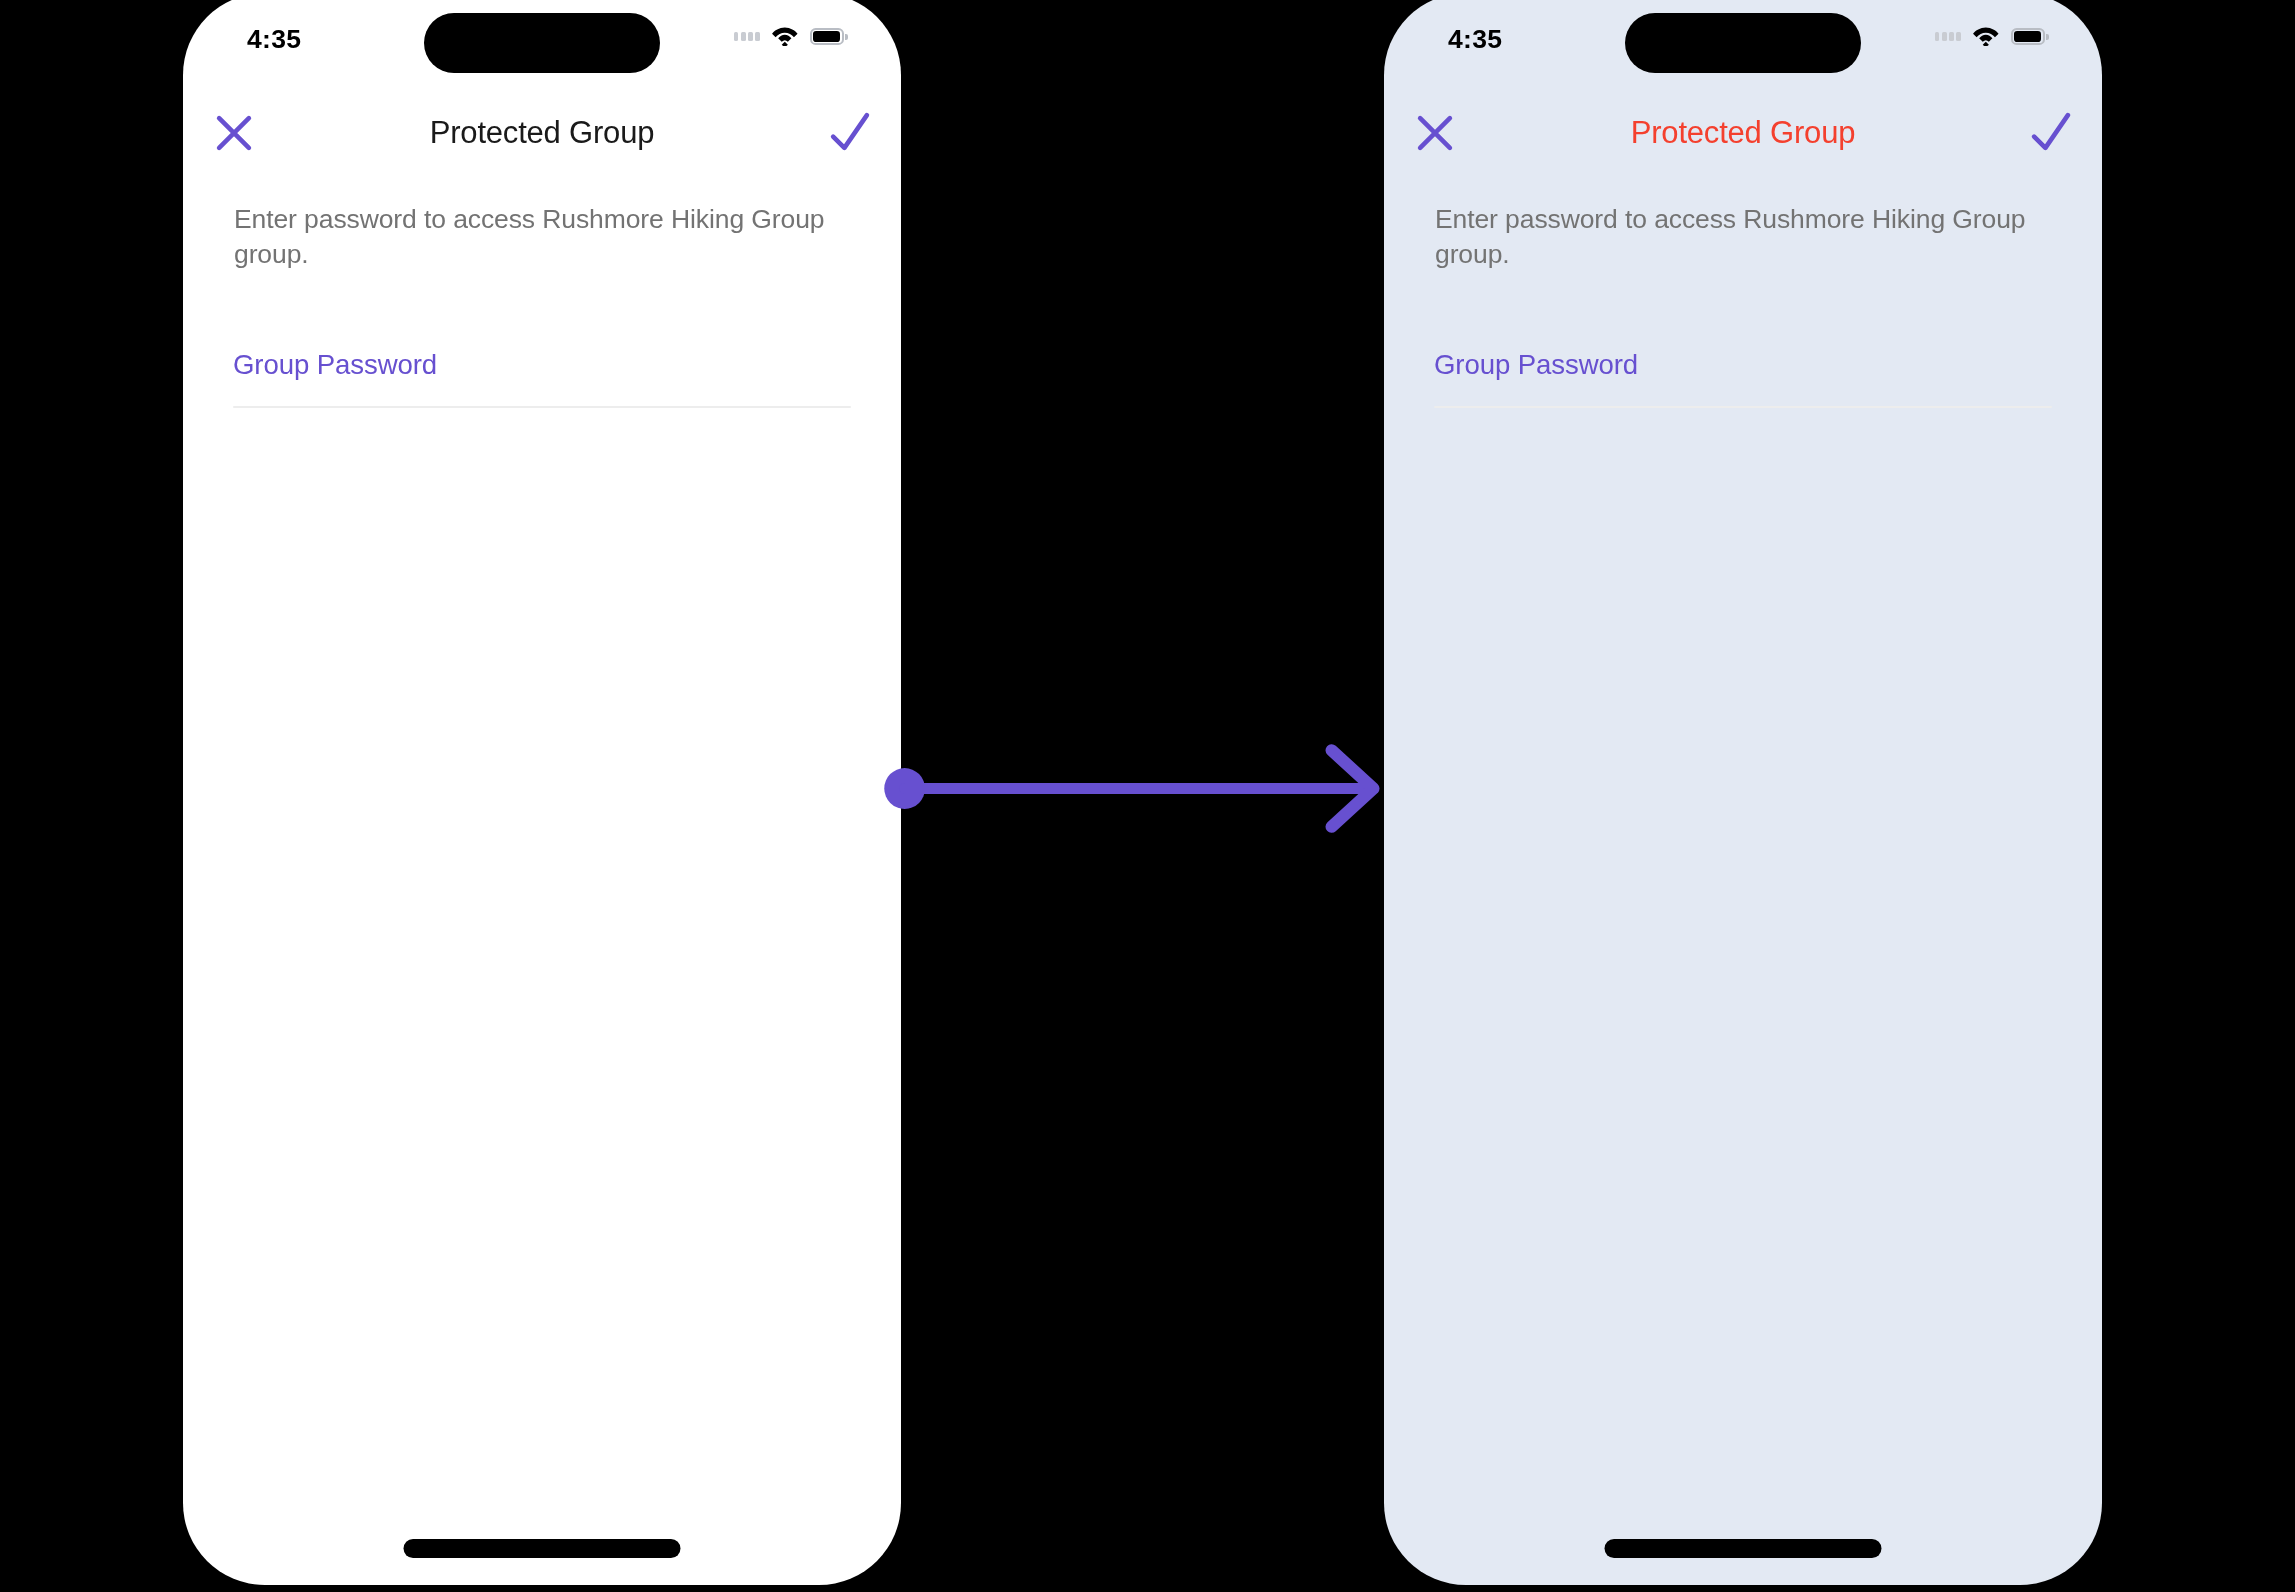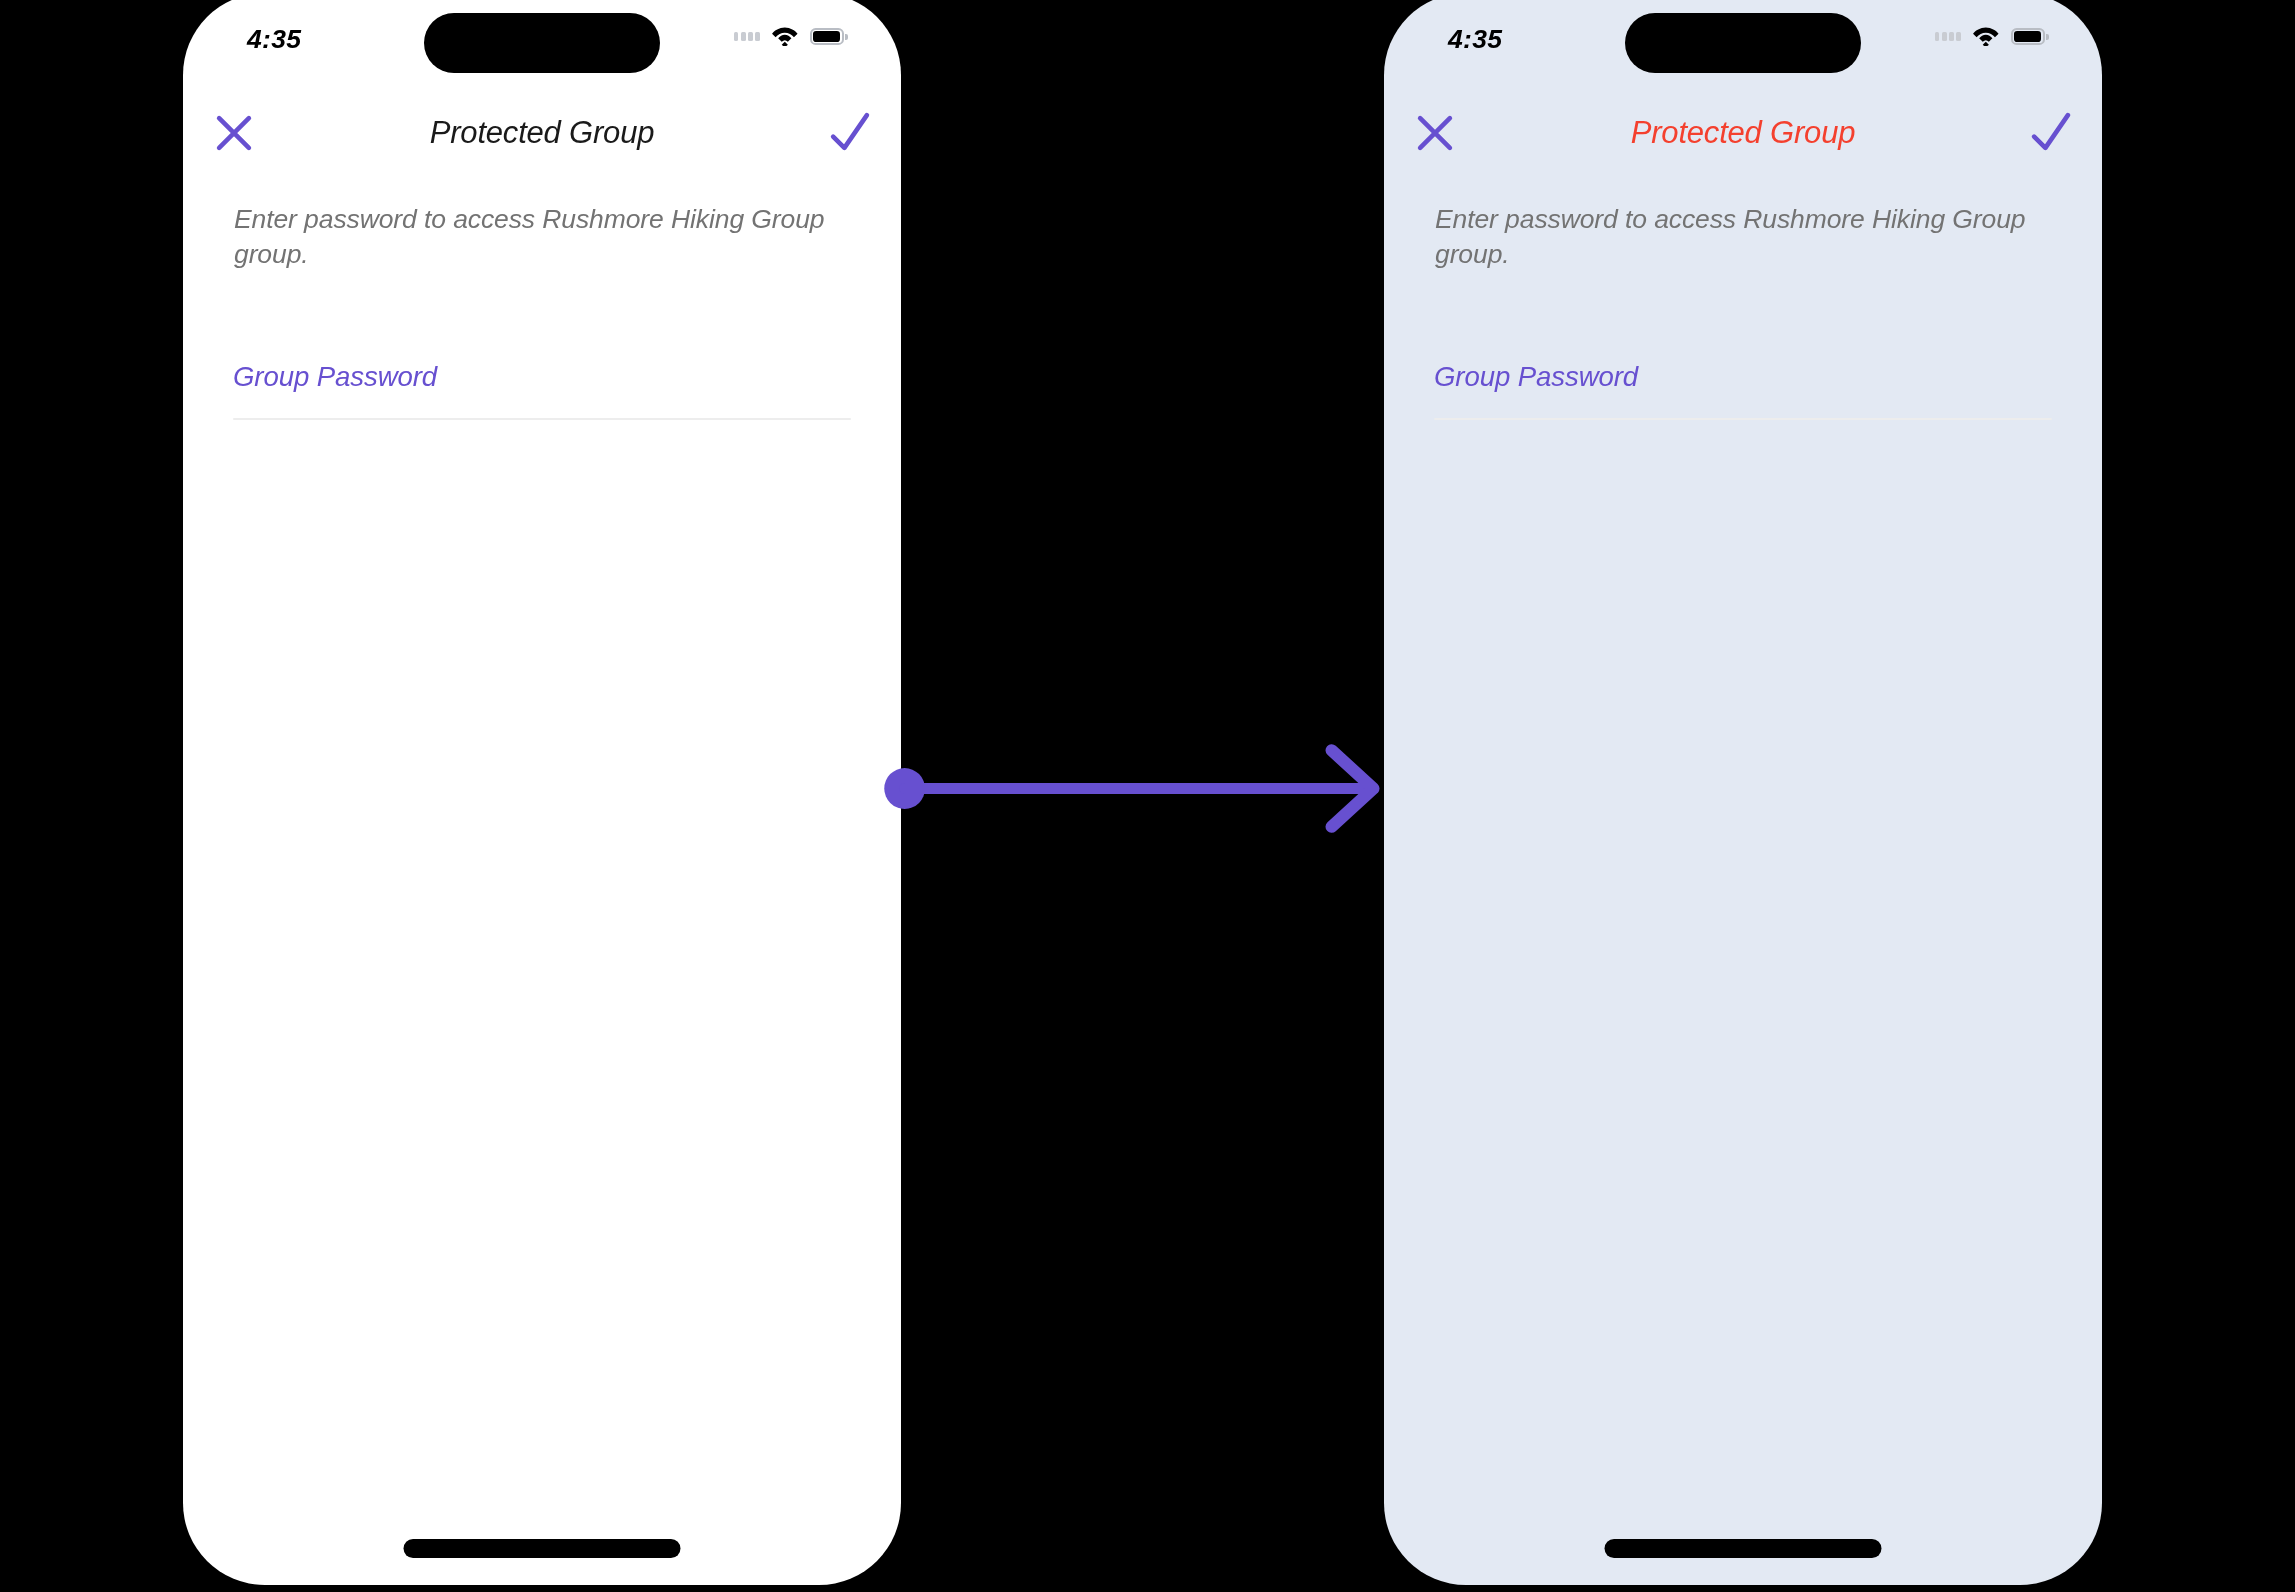--- a/index.html
+++ b/index.html
@@ -2,21 +2,21 @@
 <html style="font-size:8.2px"><head>
 <meta charset="utf-8">
 <style>
   * { margin:0; padding:0; box-sizing:border-box; }
   html, body {
     width:2295px; height:1593px;
     background:#000000;
     font-family:"Liberation Sans", sans-serif;
     overflow:hidden;
   }
-  .stage { position:relative; width:2295px; height:1394px; background:#000;font-style:italic; }
+  .stage { position:relative; width:2295px; height:1394px; background:#000; }
 
   
   .phone {
     position:absolute;
     width:718px;
     border-radius:82px;
     overflow:hidden;
   }
   #phone-before { left:183px; top:-7.1px;  height:1592px; background:#FFFFFF; }
   #phone-after  { left:1384px; top:-7.1px; height:1592px; background:#E3E9F3; }
@@ -80,21 +80,21 @@
   
   .body-copy {
     position:absolute; left:51px; right:51px; top:209px;
     font-size:26.5px; line-height:1.31; color:#737373;
     letter-spacing:-0.1px;
   }
   .field-block {
     position:absolute; left:50px; right:50px; top:356px;
   }
   .field-label {
-    font-size:27.6px; color:#6750D0; letter-spacing:-0.1px;margin-top:12px;
+    font-size:27.6px; color:#6750D0; letter-spacing:-0.1px;
   }
   .field-rule {
     margin-top:25.5px; height:2px; width:100%;
     background:#EDEDED; border-radius:1px;
   }
 
   
   .home-indicator {
     position:absolute; bottom:26.5px; left:50%; transform:translateX(-50%);
     width:277px; height:19.4px; background:#000; border-radius:10.2px;

